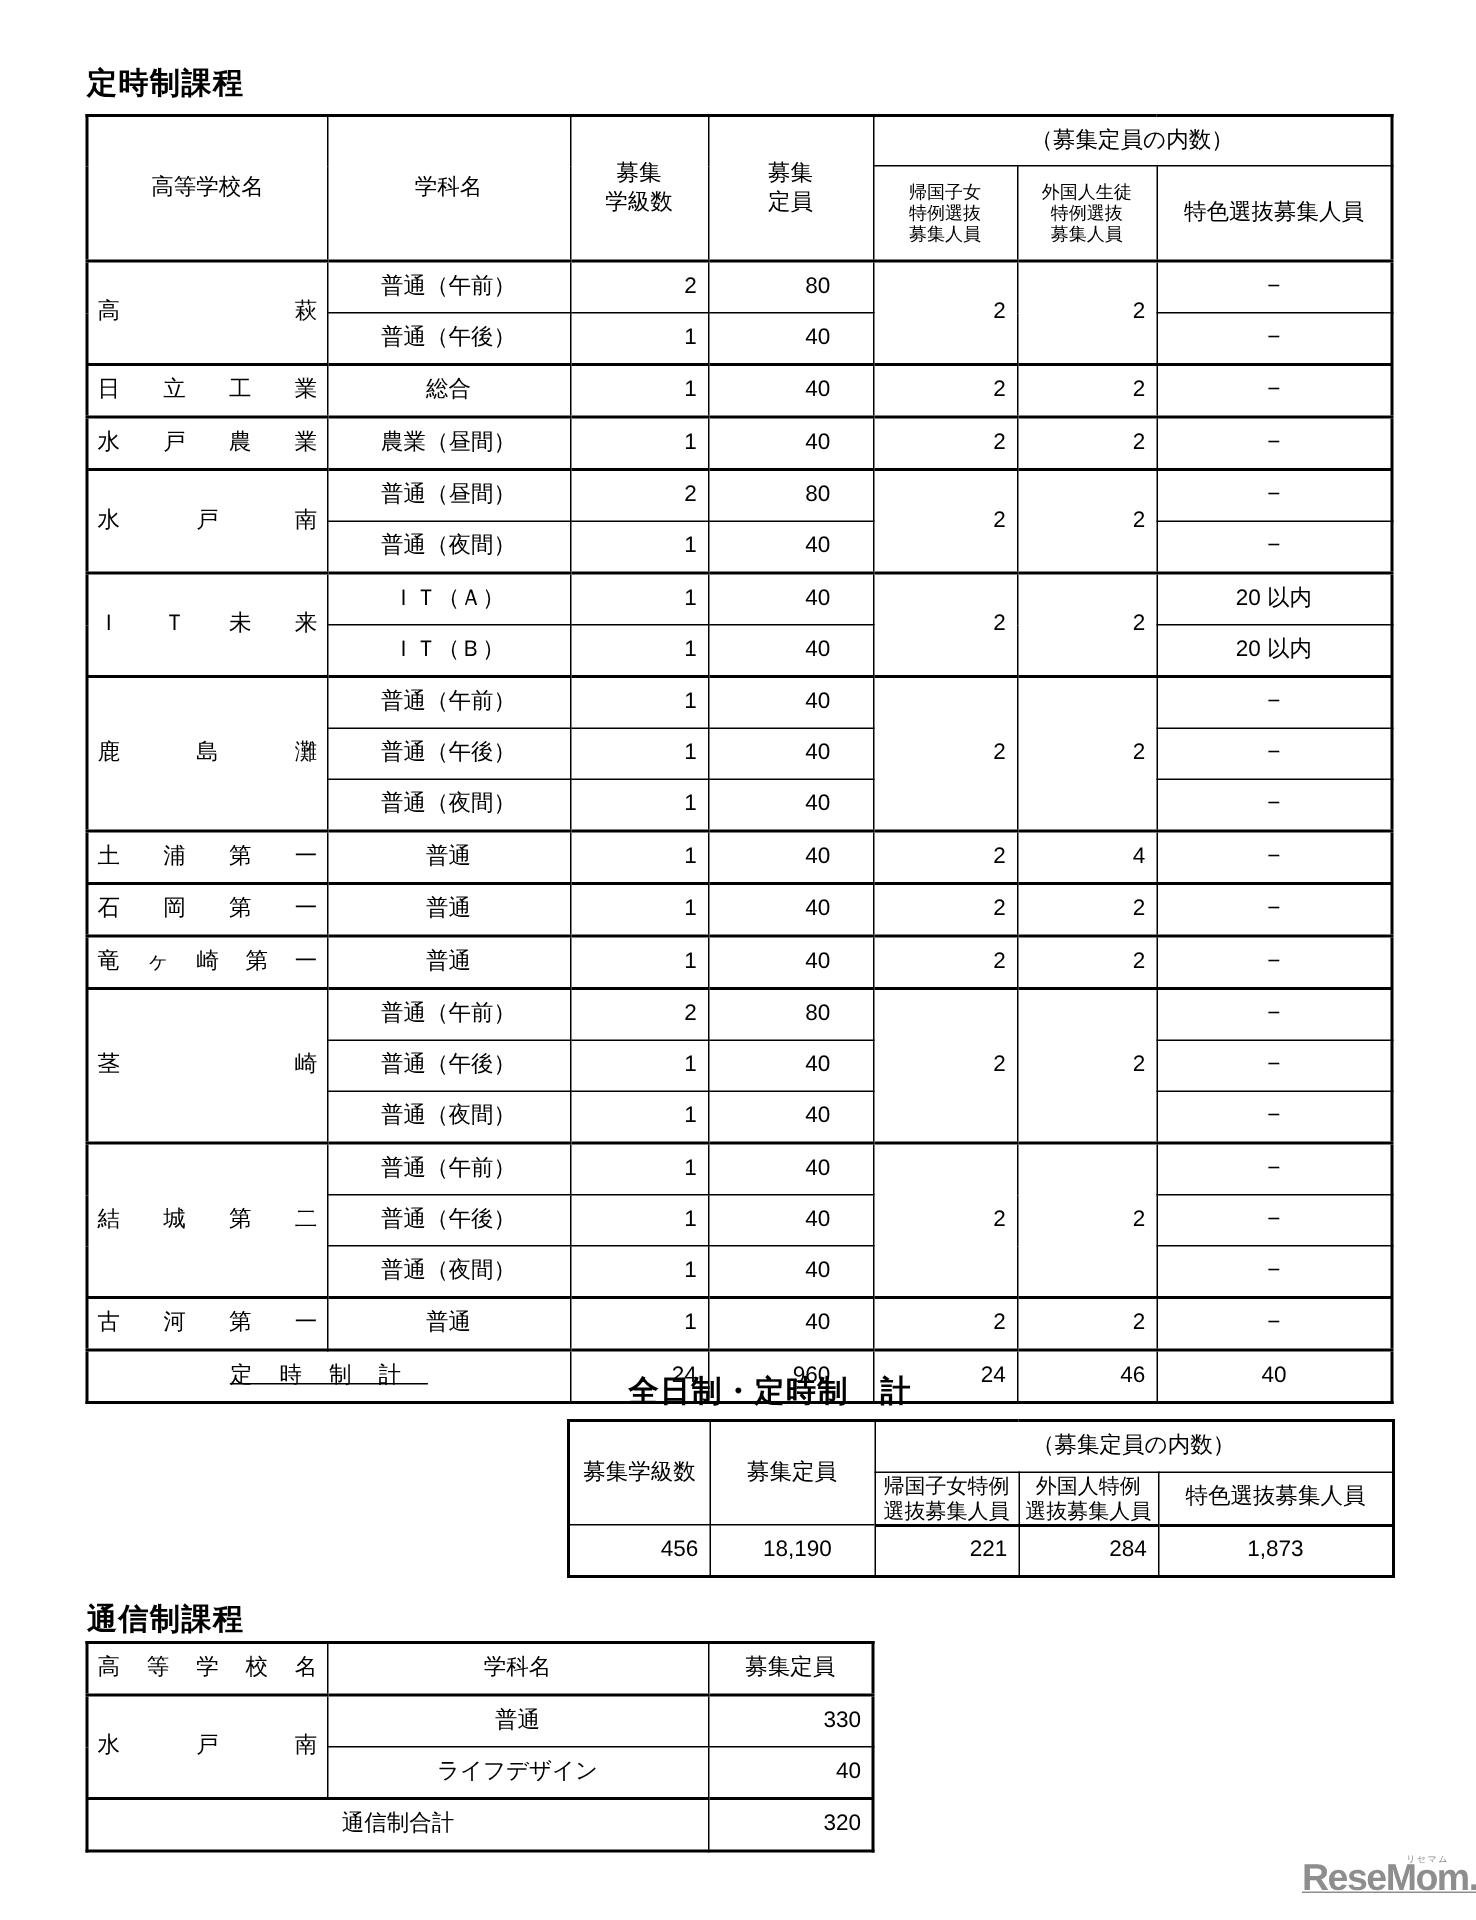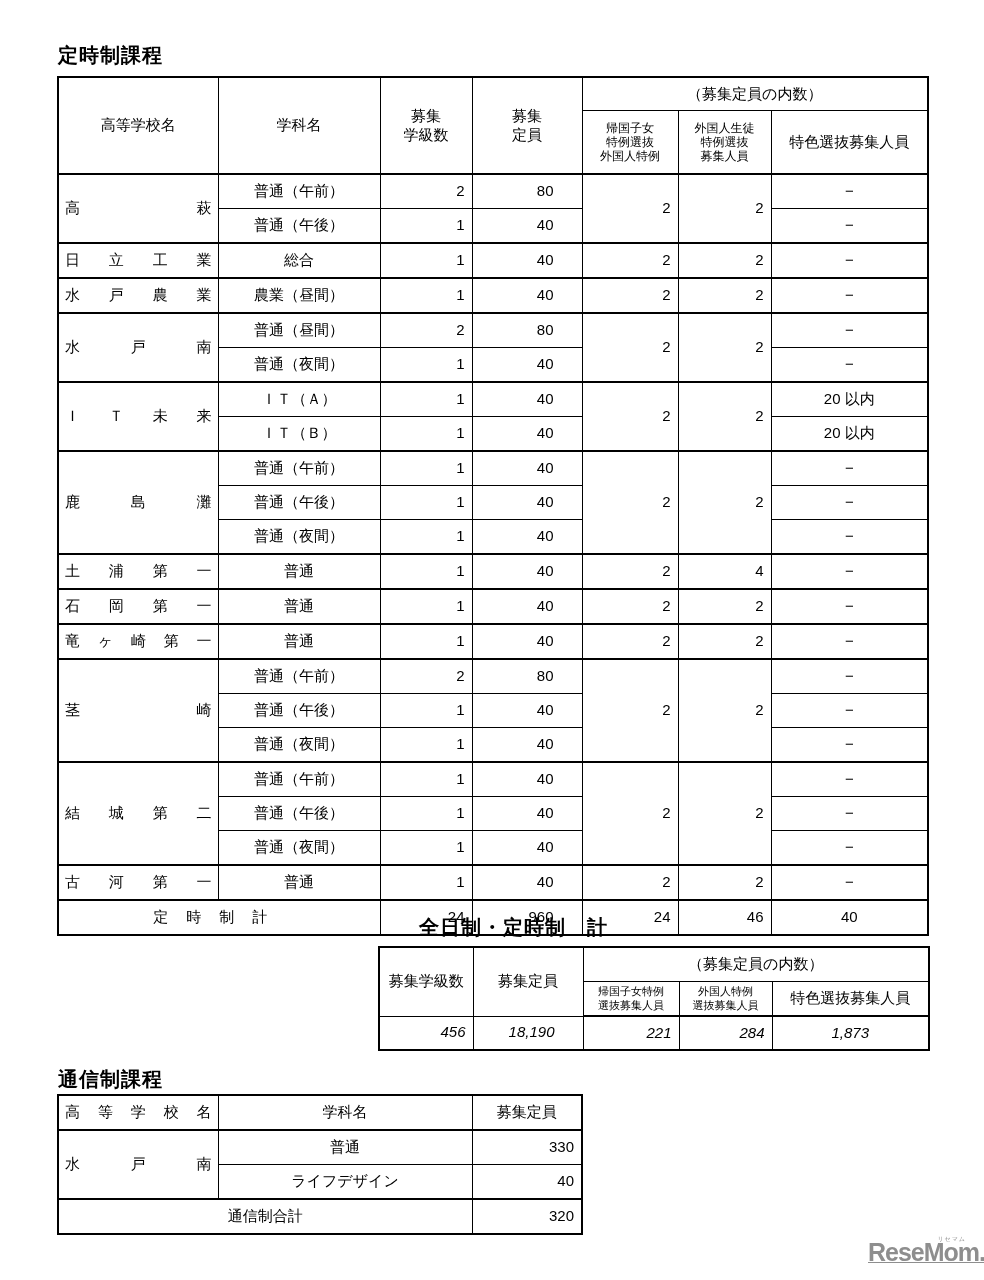--- a/index.html
+++ b/index.html
@@ -20,41 +20,41 @@
     position:absolute; border-collapse:collapse; table-layout:fixed;
     background:#fff; border:2px solid #000;
   }
   td, th {
     border:1px solid #000; font-weight:normal; font-size:15px;
     text-align:center; vertical-align:middle; overflow:hidden;
     padding:0; line-height:1.25;
   }
   .pre   { white-space:pre-line; }
   .small { font-size:12px; line-height:1.18; }
-  .xsmall{ font-size:11px; line-height:1.2; }
+  .xsmall{ font-size:14px; line-height:1.2; }
   .num   { text-align:right; padding-right:7px; }
   .cap   { padding-right:28px;margin-left:36px; }
   .ctr   { text-align:center; }
   .sch   { padding:0 6px; }
   .jwrap { display:flex; justify-content:space-between; width:100%; }
   .jwrap span { flex:0 0 auto; }
 
   
   #t-parttime { left:57px; top:76px; width:872px; }
   #t-parttime thead th.grp  { height:32px; }
   #t-parttime thead tr.sub th { height:62px; border-bottom-width:2px; }
   #t-parttime tbody td { height:33px; }
   #t-parttime tr.gs td { border-top-width:2px; }
-  .total-label { letter-spacing:18px; }
+  .total-label { letter-spacing:18px;text-decoration:underline; }
 
   
   #t-combined { left:378px; top:946px; width:552px; }
   #t-combined thead th.grp { height:33px; }
   #t-combined thead tr.sub th { height:33px; border-bottom-width:2px; }
-  #t-combined tbody td { height:32px;font-style:italic; }
+  #t-combined tbody td { height:32px; }
 
   
   #t-correspond { left:57px; top:1094px; width:526px; }
   #t-correspond th, #t-correspond td { height:33px; }
   #t-correspond thead th { border-bottom-width:2px; }
   #t-correspond tr.gs td { border-top-width:2px; }
 
   
   #logo { position:absolute; left:868px; top:1240px; width:108px; text-align:right; }
   #logo .logo-text {
@@ -85,21 +85,21 @@
       <th rowspan="2">学科名</th>
       <th rowspan="2" class="pre">募集
 学級数</th>
       <th rowspan="2" class="pre">募集
 定員</th>
       <th colspan="3" class="grp">（募集定員の内数）</th>
     </tr>
     <tr class="sub">
       <th class="pre small">帰国子女
 特例選抜
-外国人特例</th>
+募集人員</th>
       <th class="pre small">外国人生徒
 特例選抜
 募集人員</th>
       <th>特色選抜募集人員</th>
     </tr>
   </thead>
   <tbody>
       <tr class="gs">
         <td class="sch" rowspan="2">
           <span class="jwrap">

